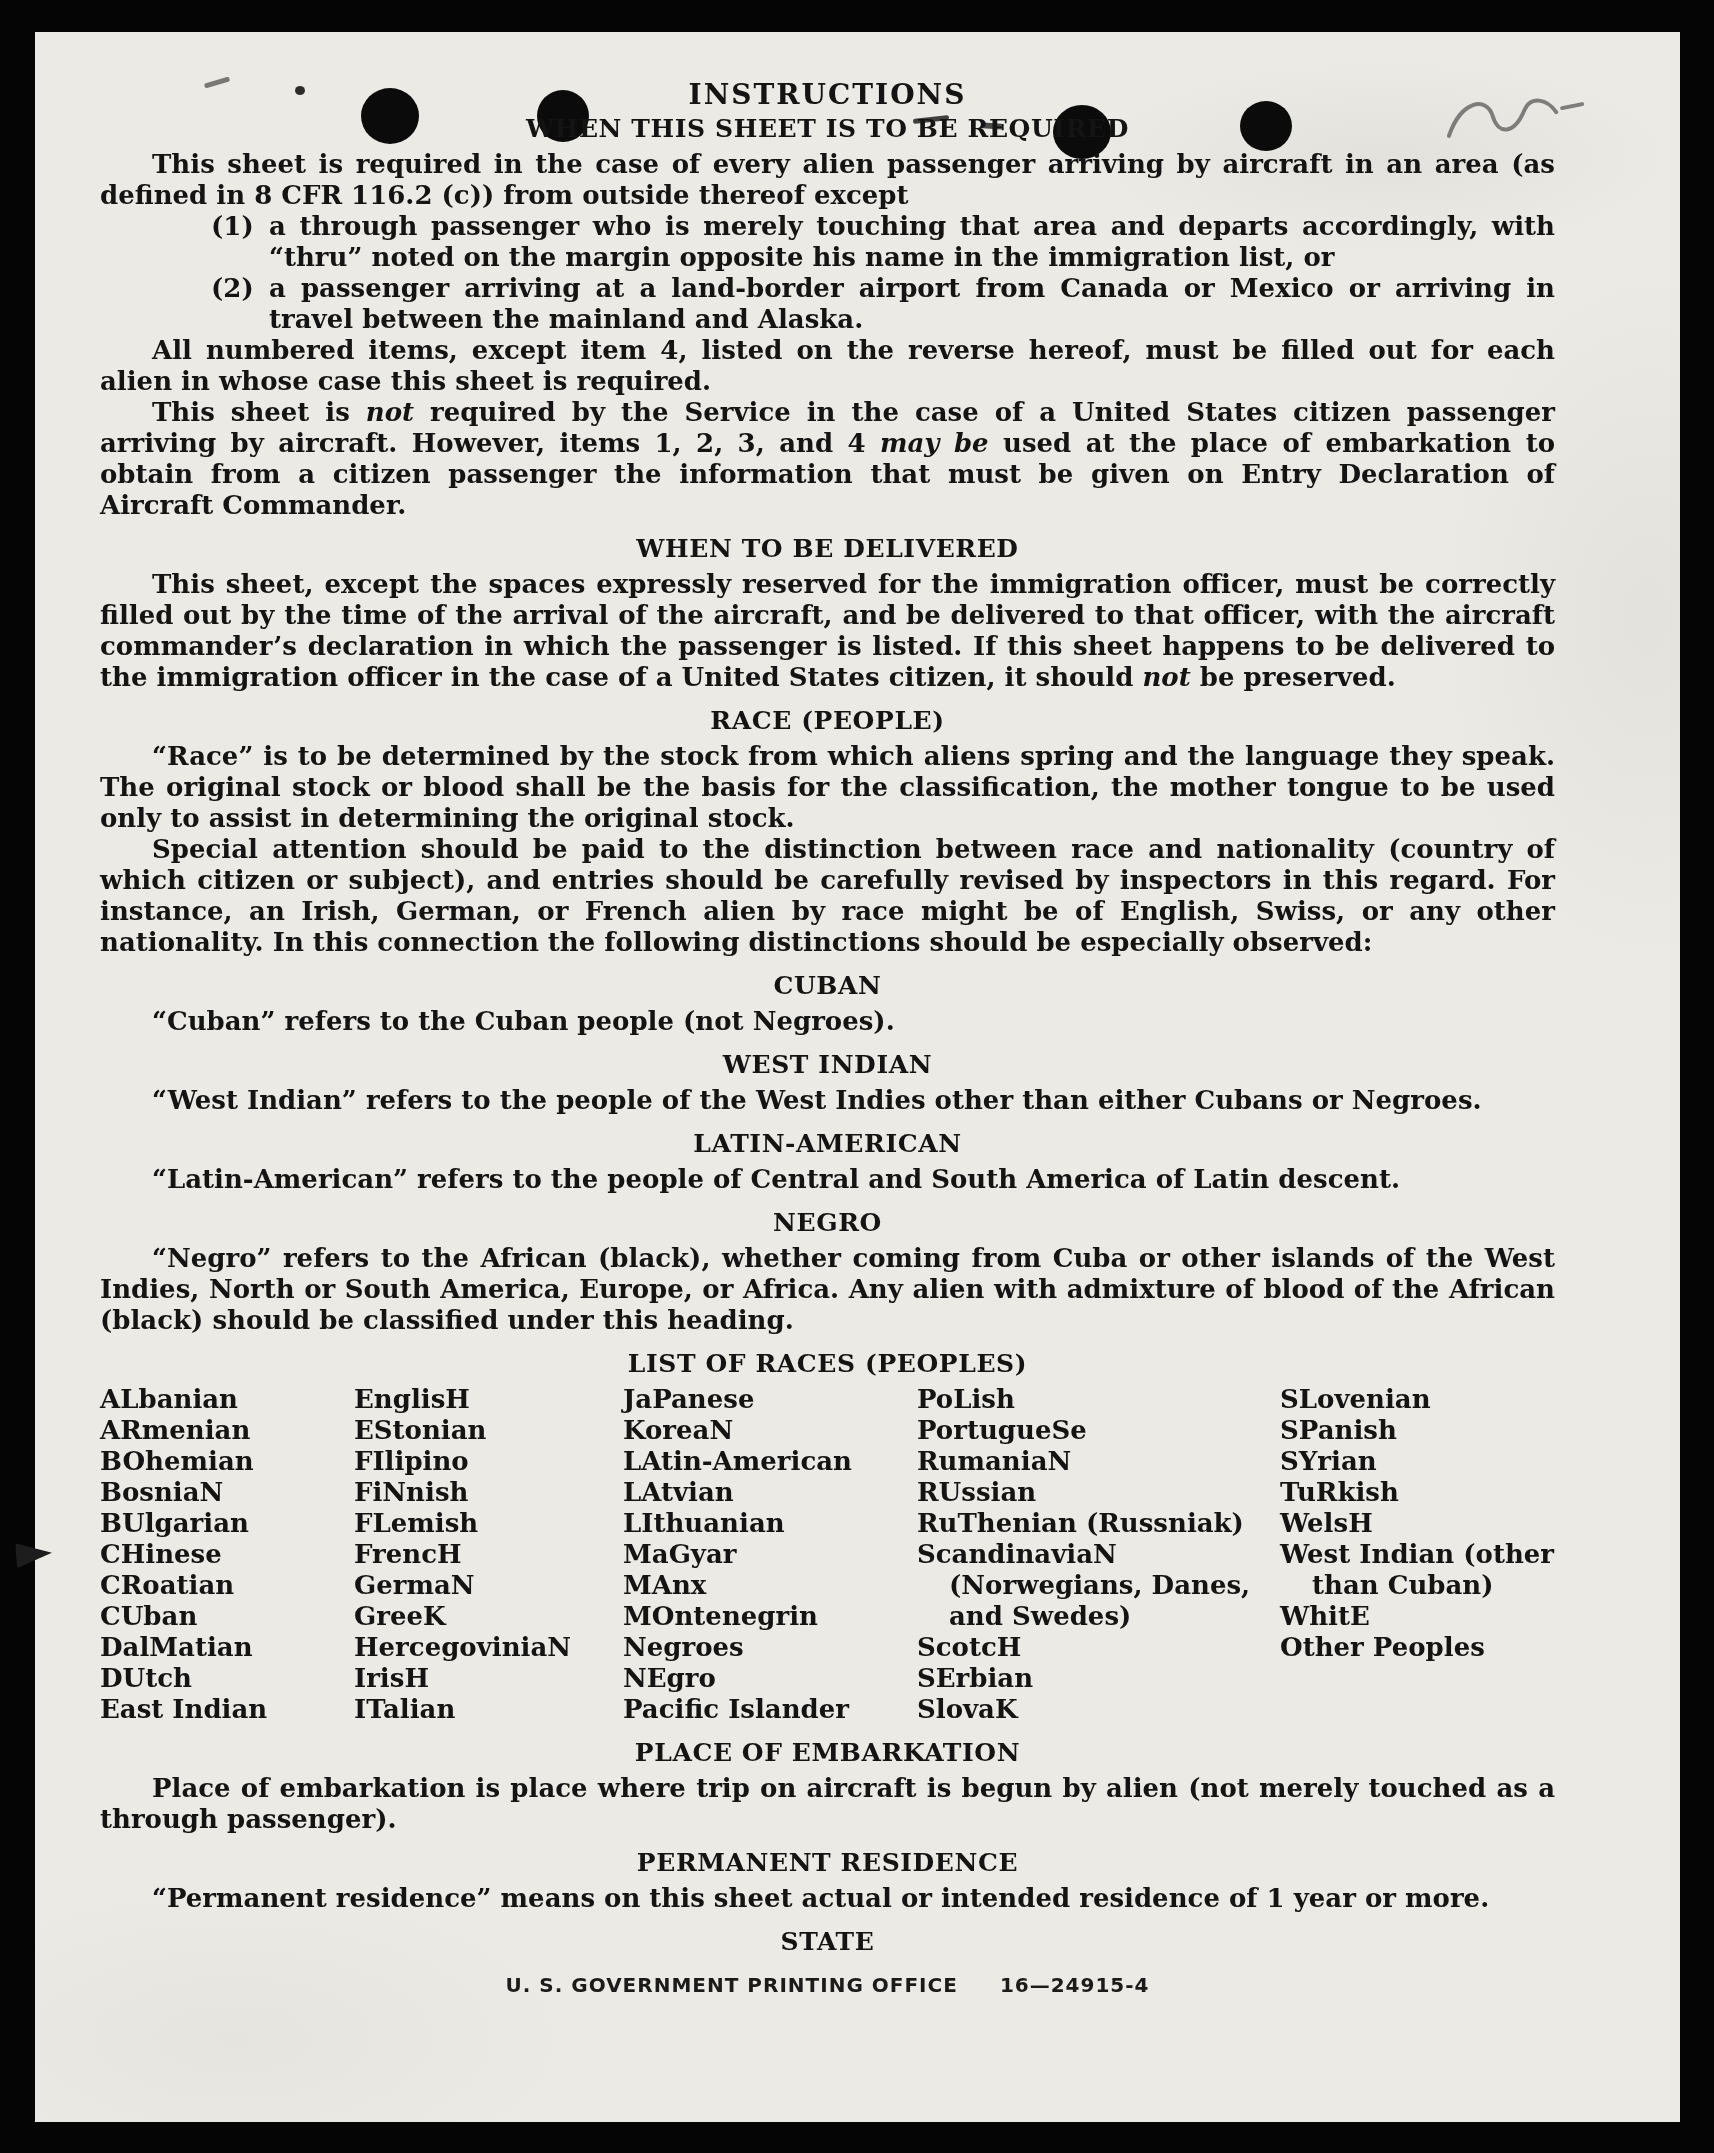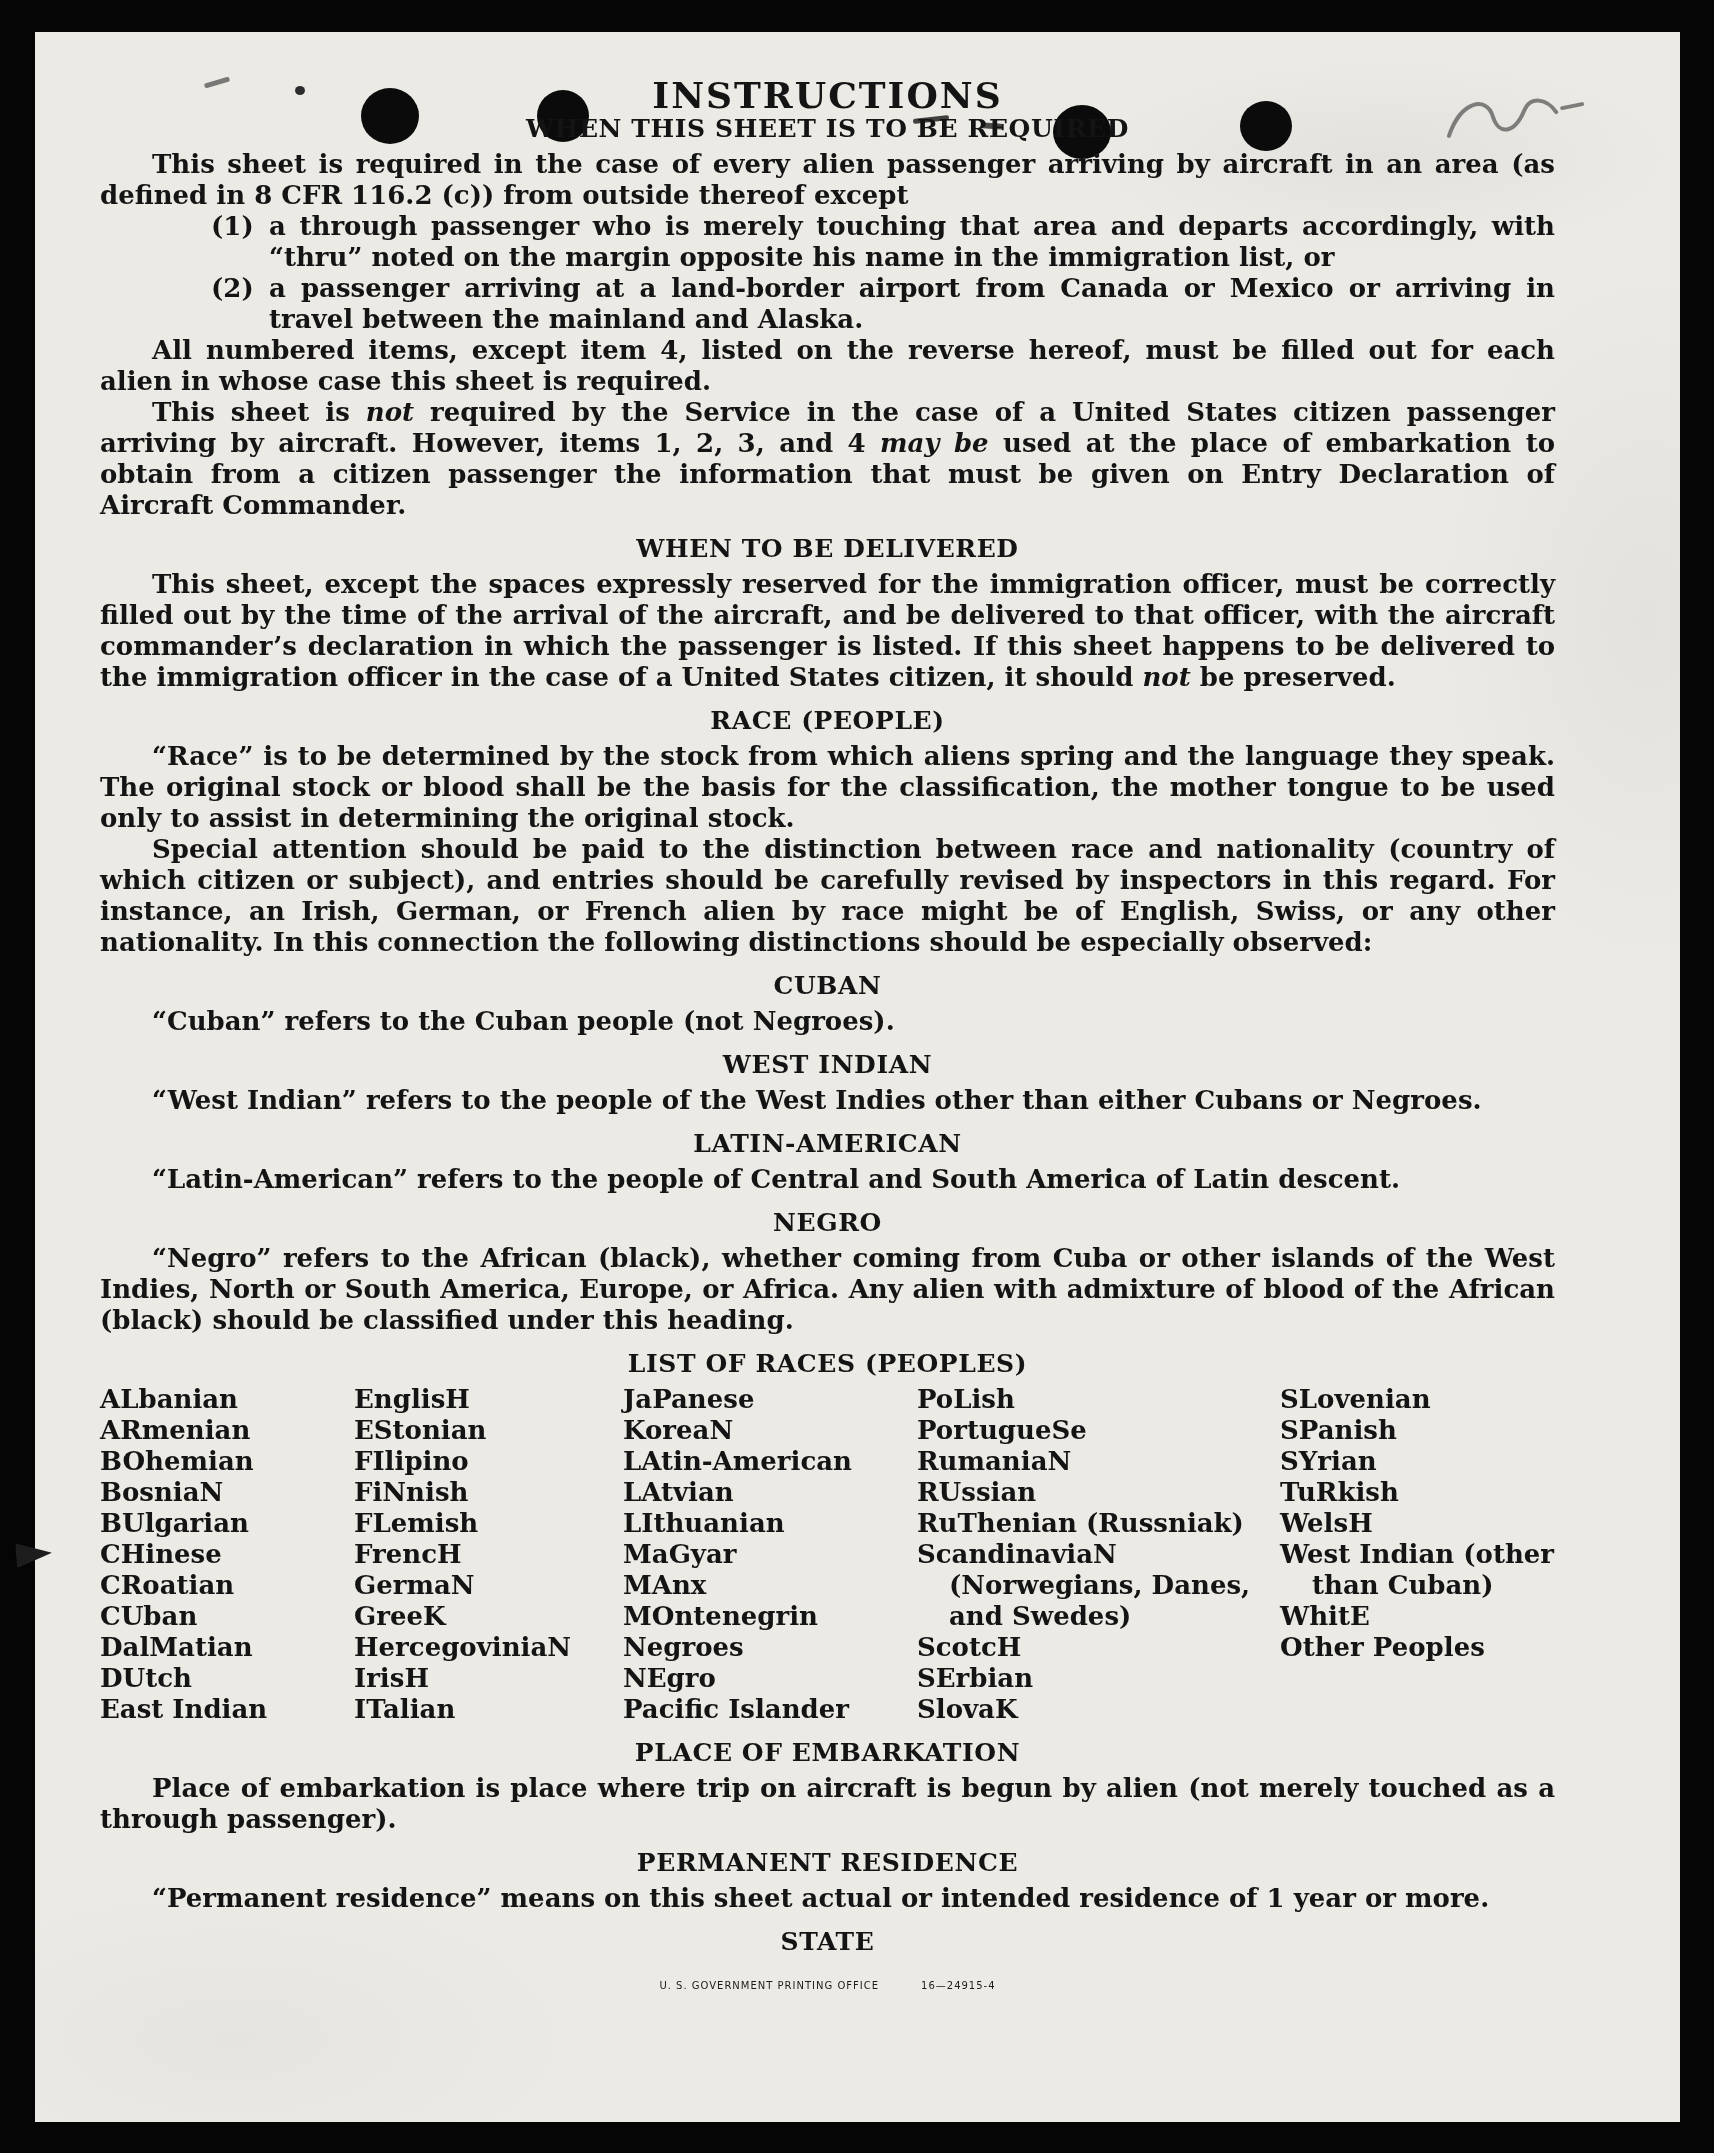--- a/index.html
+++ b/index.html
@@ -13,21 +13,21 @@
       radial-gradient(ellipse 418px 139px at 82% 6%, rgba(110,110,110,0.07), transparent 70%),
       radial-gradient(ellipse 299px 498px at 98% 28%, rgba(90,90,90,0.06), transparent 70%),
       radial-gradient(ellipse 498px 219px at 12% 96%, rgba(120,120,120,0.05), transparent 70%);
   }
 
   .content {
     position:absolute; left:100px; top:78px; width:1455px;
     color:#141414; font-weight:700; font-size:26px; line-height:31px;
   }
 
-  .doc-title { text-align:center; font-size:36px; line-height:34px; letter-spacing:2px; }
+  .doc-title { text-align:center; font-size:28px; line-height:34px; letter-spacing:2px; }
   .heading   { text-align:center; font-size:25px; line-height:29px; margin-top:13px; margin-bottom:6px; letter-spacing:0.6px; }
   .heading.first { margin-top:2px; }
 
   p.body { text-align:justify; text-indent:52px; }
   .it { font-style:italic; }
   .xb { font-weight:700; letter-spacing:0.4px; }
 
   .num-item { display:flex; margin-left:111px; }
   .num-item .num { width:58px; flex:none; }
   .num-item .itext { flex:1; text-align:justify; }
@@ -36,21 +36,21 @@
   .race-col { flex:none; }
   .race-col.c1 { width:254px; }
   .race-col.c2 { width:269px; }
   .race-col.c3 { width:294px; }
   .race-col.c4 { width:363px; }
   .race-col.c5 { width:276px; }
   .race-item { padding-left:32px; text-indent:-32px; }
 
   .footer {
     text-align:center; margin-top:14px;
-    font-family:"DejaVu Sans", sans-serif; font-size:10px; font-weight:400;
+    font-family:"DejaVu Sans", sans-serif; font-size:20px; font-weight:700;
     letter-spacing:1px; color:#1b1b1b;
   }
   .footer .fgap { display:inline-block; width:42px; }
 
   
   .artifact { position:absolute; }
   .dot { background:#0b0b0b; border-radius:50%; }
   .dash { background:#222; border-radius:2px; }
   .tri {
     width:0; height:0;

